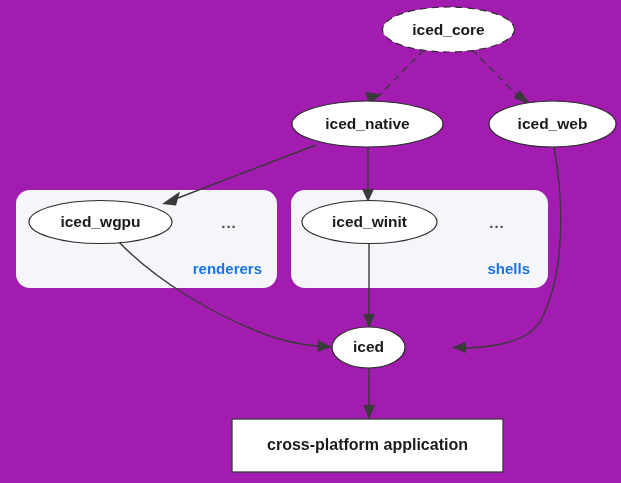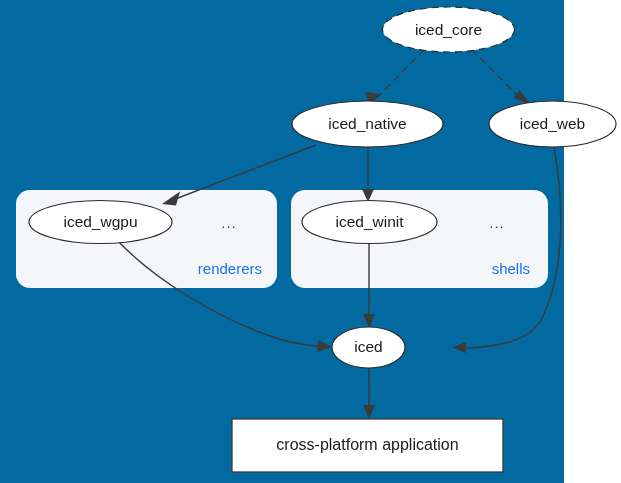--- a/index.html
+++ b/index.html
@@ -8,23 +8,24 @@
     background: #ffffff;
   }
   body {
     width: 621px;
     height: 483px;
     overflow: hidden;
     font-family: "Liberation Sans", sans-serif;
   }
   #diagram-root {
     position: relative;
-    width: 564px;
+    width: 621px;
     height: 483px;
-    background: #0369a1;
+    background: #a21caf;
+    font-weight: bold;
   }
   svg#graph {
     display: block;
     width: 621px;
     height: 483px;
   }
   .cluster-bg {
     fill: #f4f6f9;
     stroke: none;
   }

